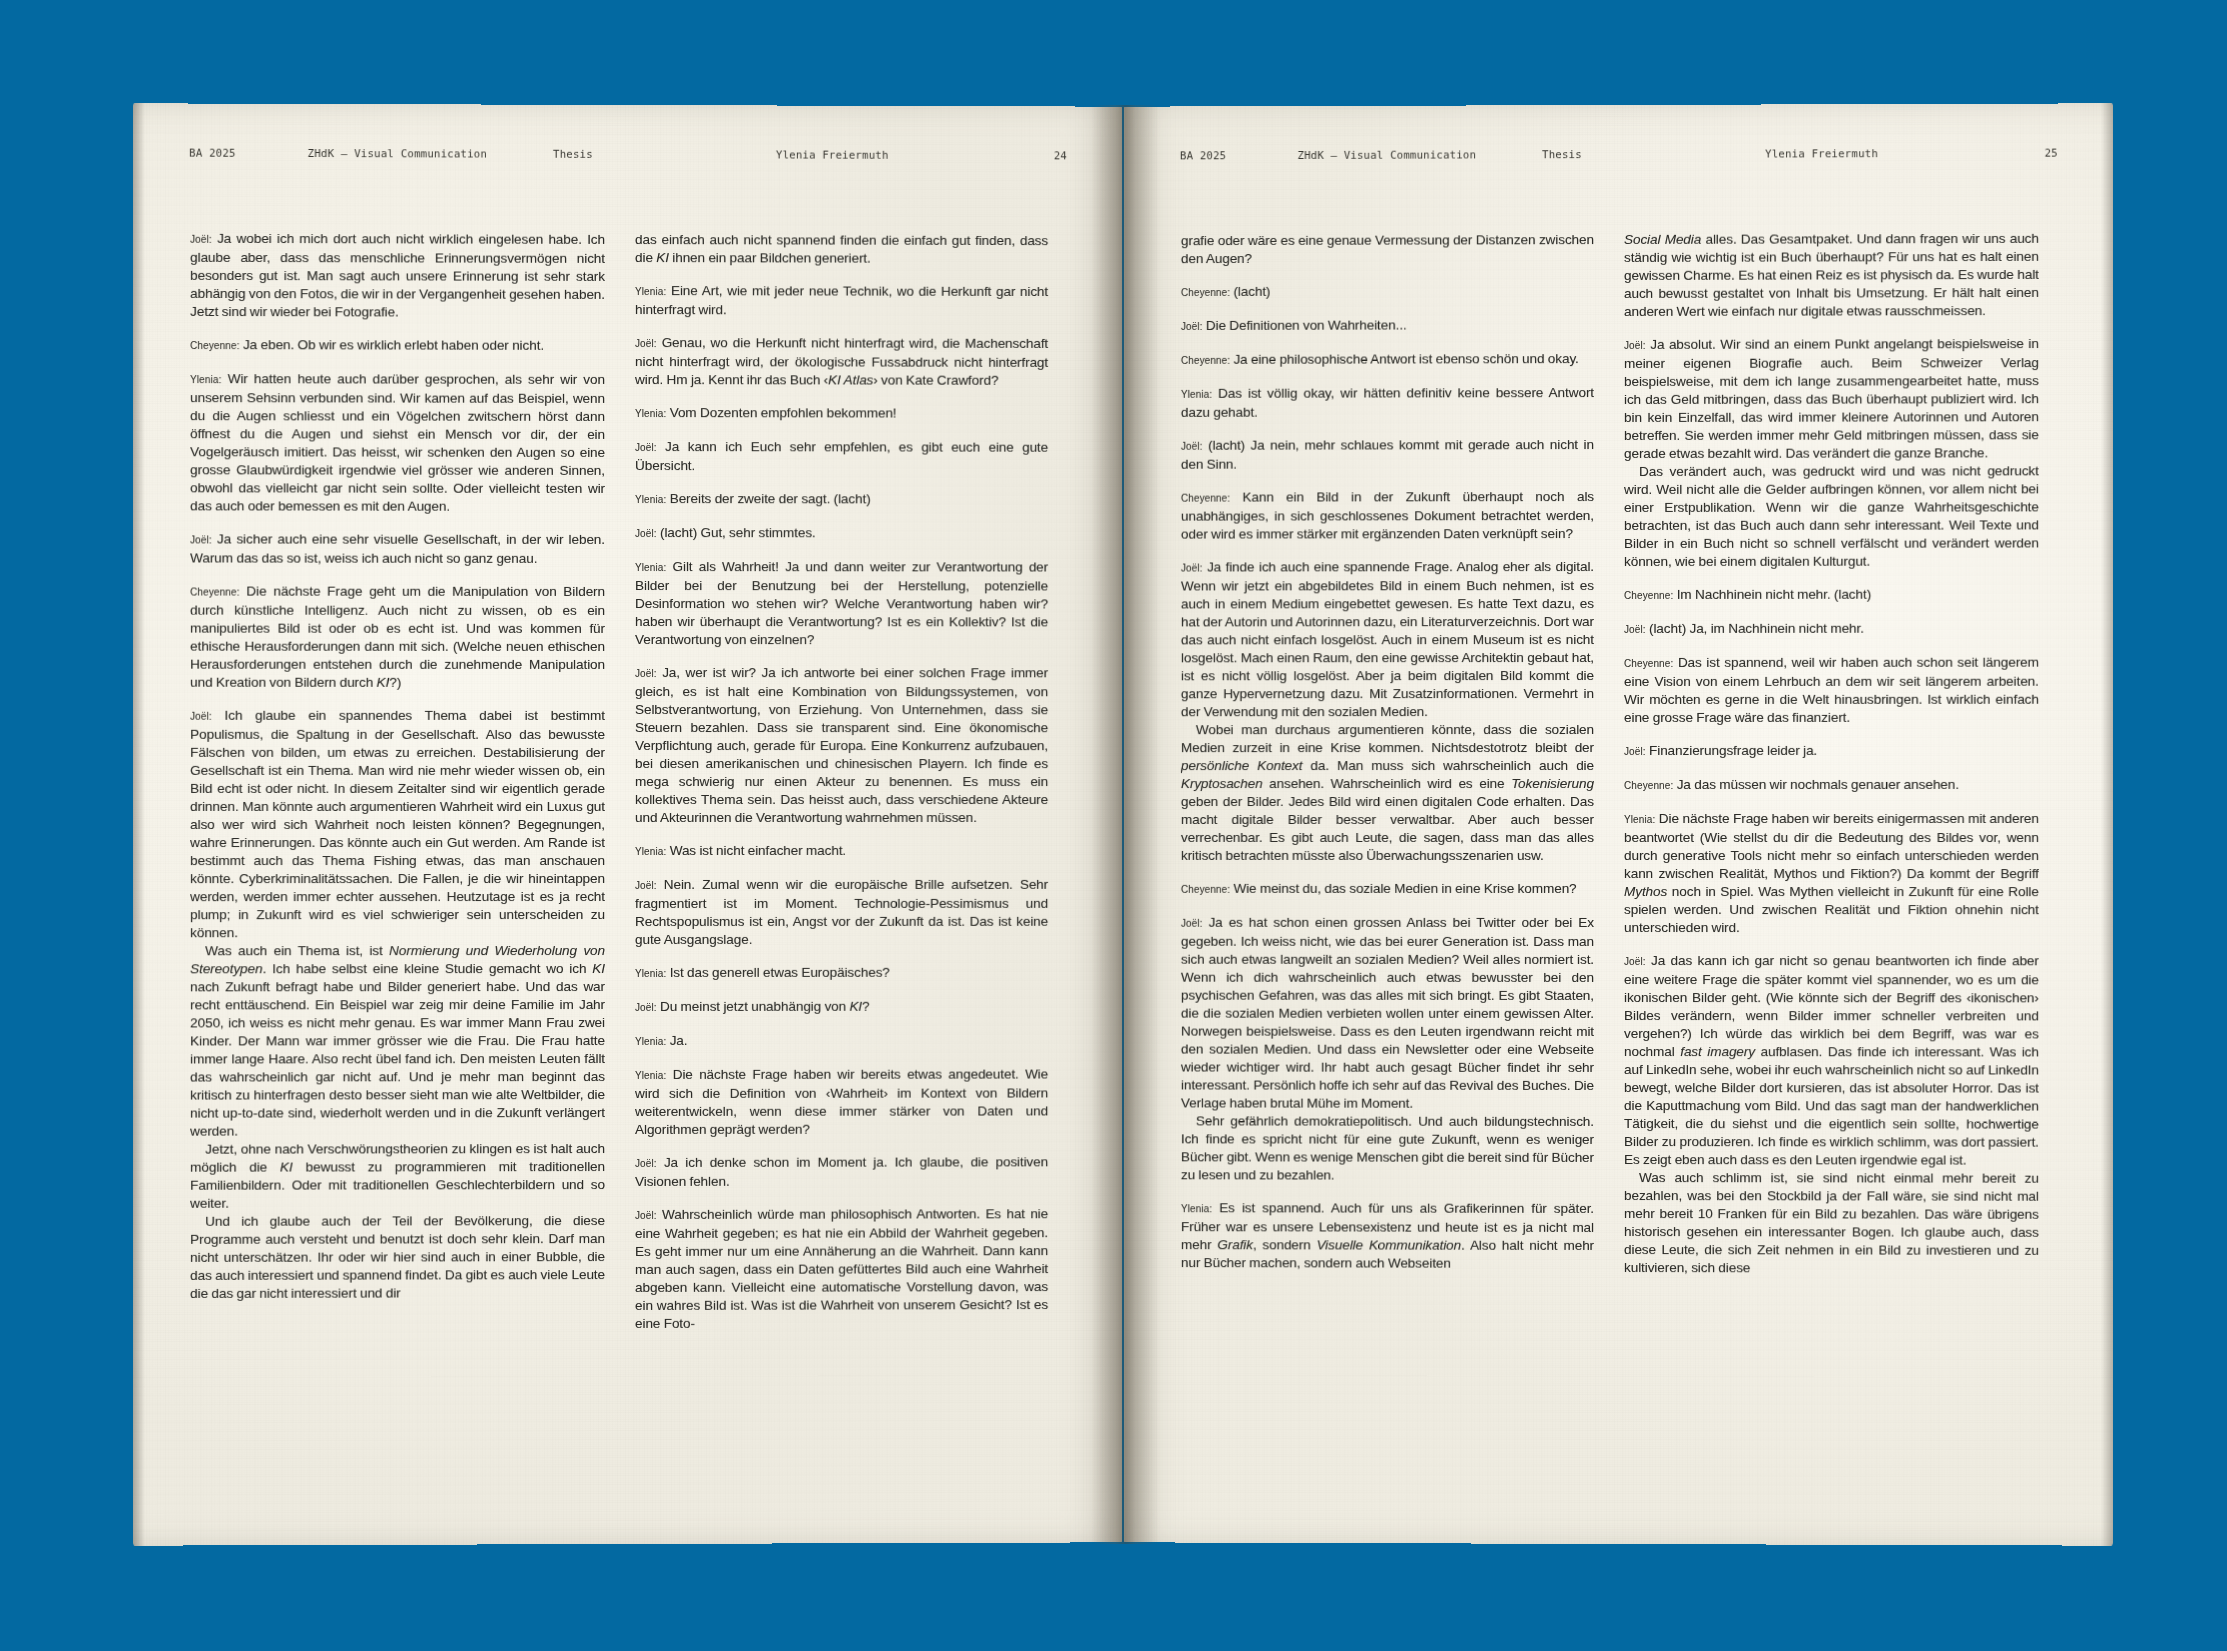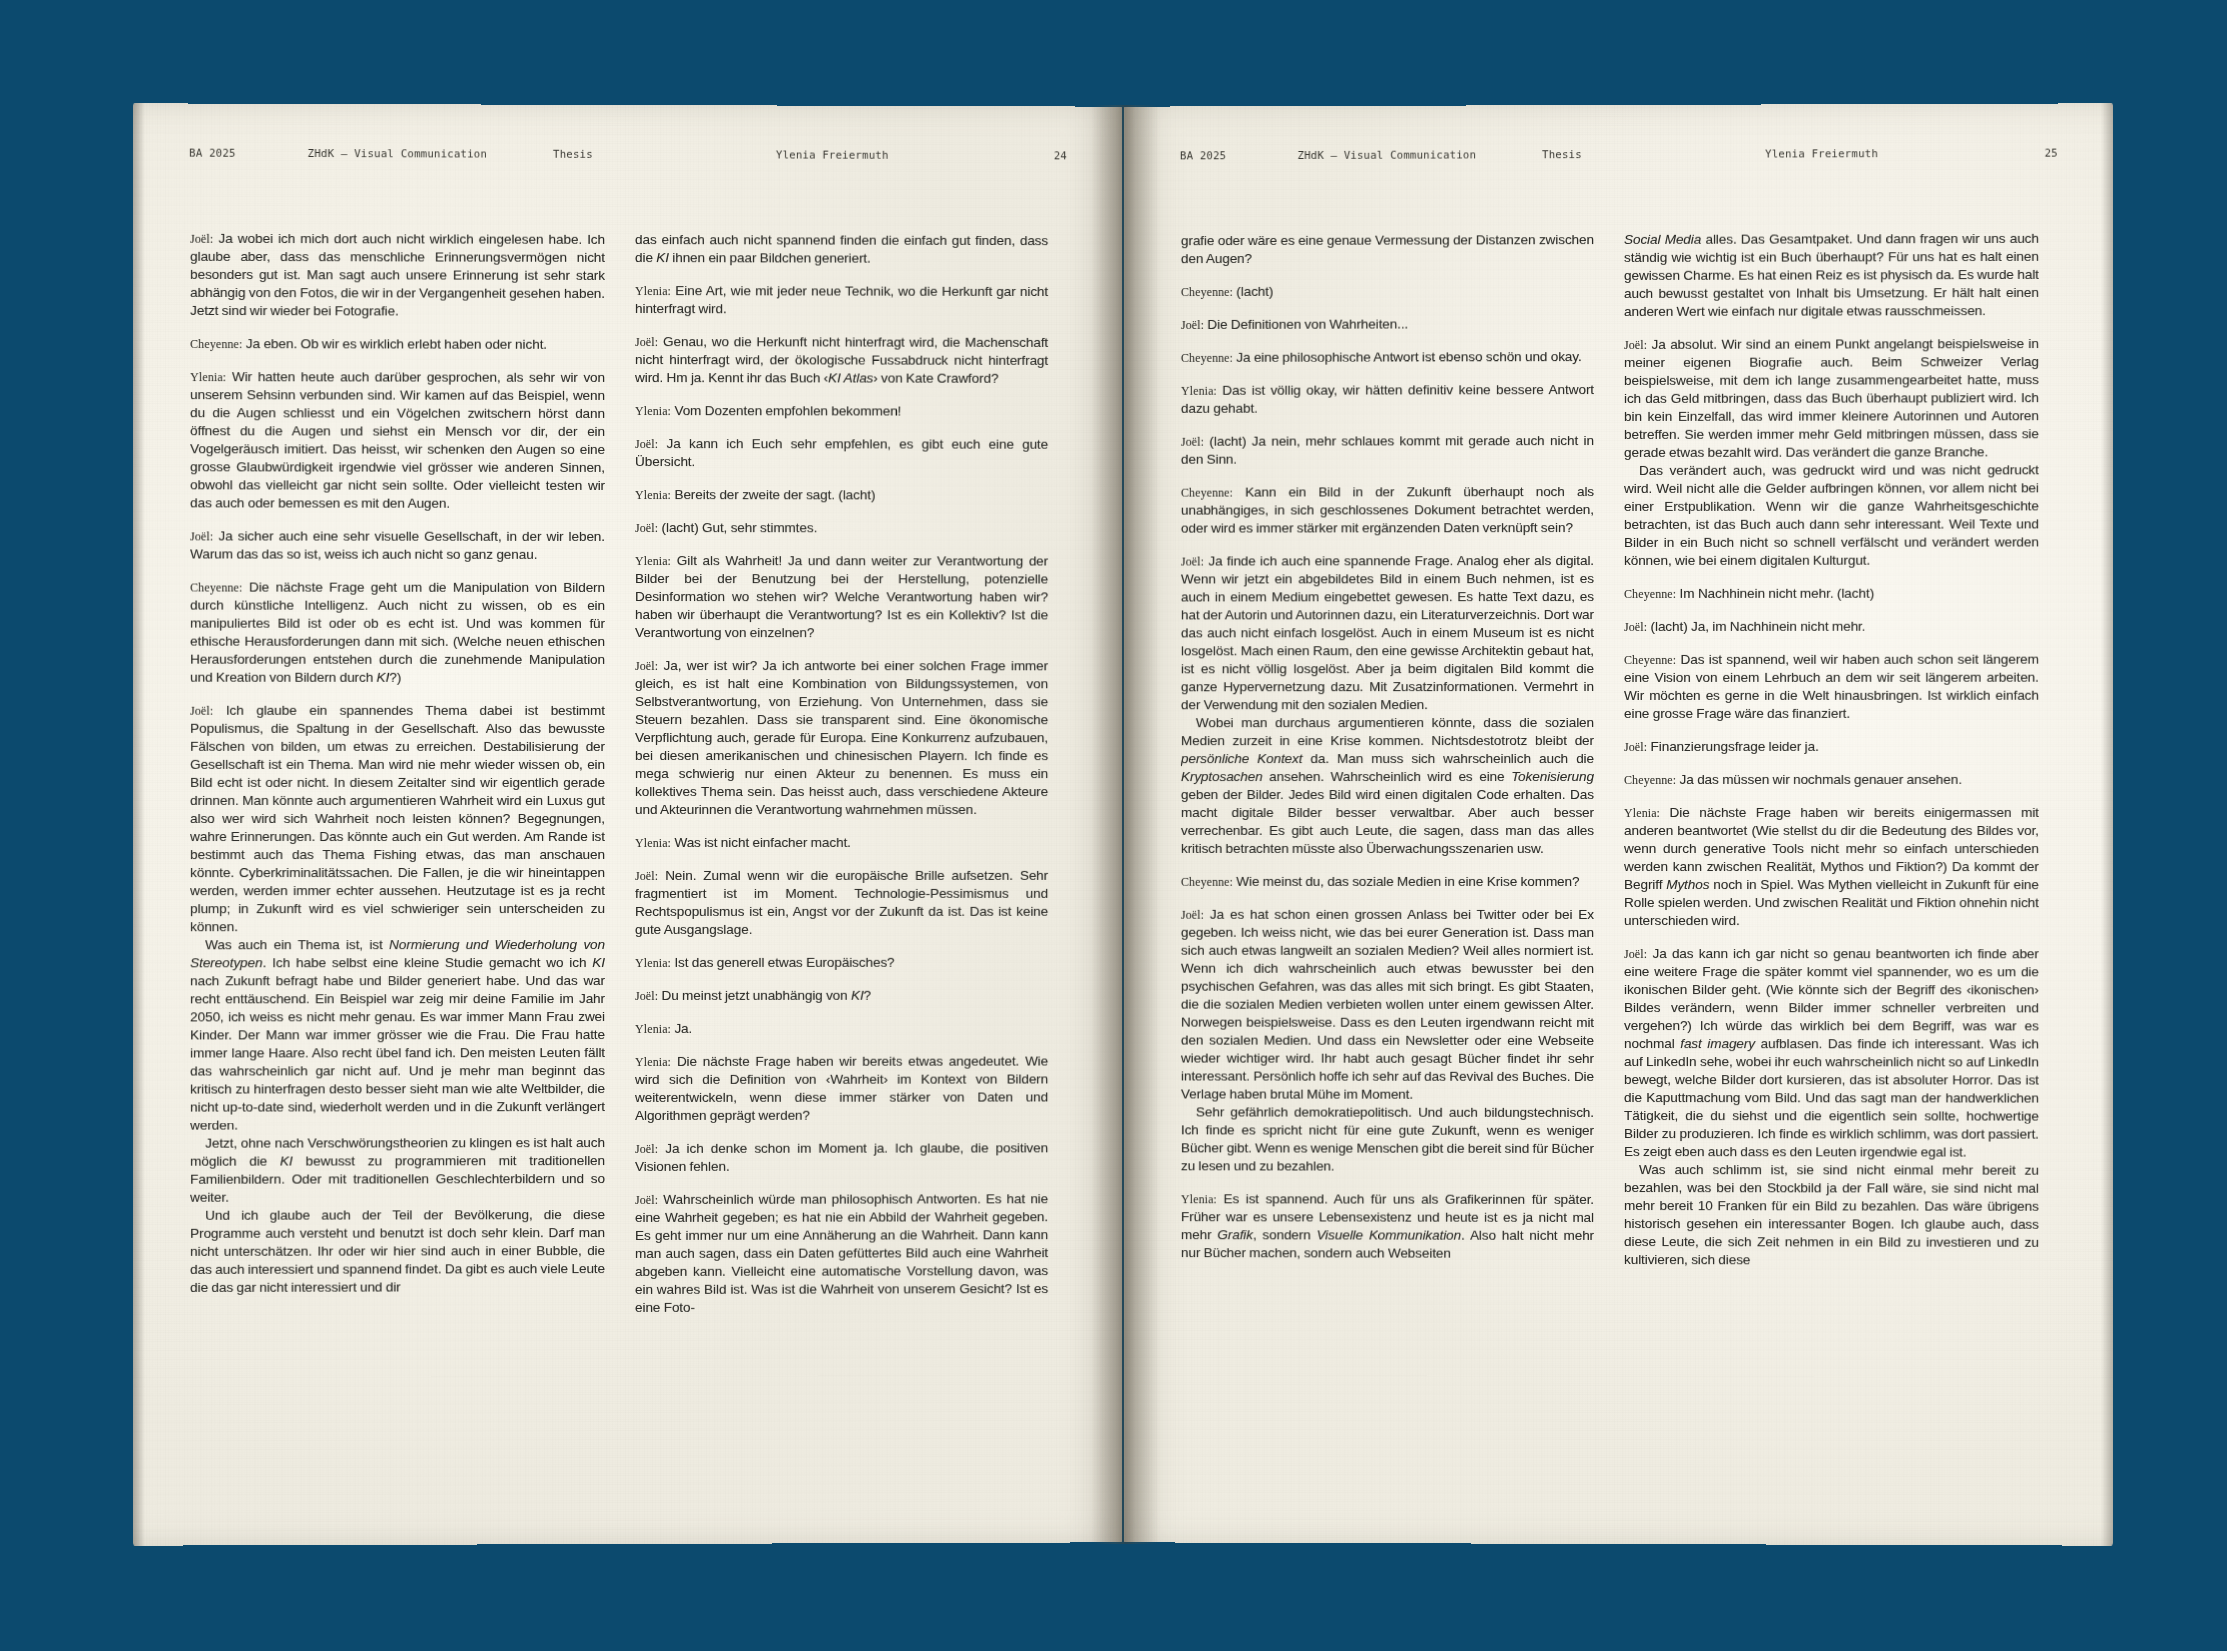--- a/index.html
+++ b/index.html
@@ -2,21 +2,21 @@
 <html style="font-size:7.1px"><head>
 <meta charset="utf-8">
 <style>
   * { box-sizing: border-box; margin: 0; padding: 0; }
   html, body {
     width: 2227px; height: 1652px;
     background: #000000;
     font-family: "Liberation Sans", sans-serif;
     overflow: hidden;
   }
-  #scene { position: relative; width: 2227px; height: 1652px; background: #0c4a6e; }
+  #scene { position: relative; width: 2227px; height: 1652px; background: #0369a1; }
 
   
   .spread {
     position: absolute;
     left: 134px; top: 105px;
     width: 1978px; height: 1439px;
     display: flex;
     filter: none;
   }
   .page {
@@ -119,22 +119,22 @@
     -webkit-hyphens: auto;
     overflow: hidden;
     letter-spacing: -0.1px;
     word-spacing: -0.3px;
     font-stretch: condensed;
   }
   .col p { margin: 0 0 0 0; text-align: justify; }
   .col p.gap { margin-top: 15px; }
   .col p.cont { text-indent: 15px; }
   .spk {
-    font-family: Liberation Serif, serif;
-    font-size: 12px;
+    font-family: Liberation Sans, sans-serif;
+    font-size: 10px;
     letter-spacing: 0.1px;
     color: #36352f;
     font-stretch: normal;
   }
   .it { font-style: italic; }
 
   
   .col { text-shadow: 0 0 0.2px rgba(40,40,36,0.25); }
 </style>
 </head>

